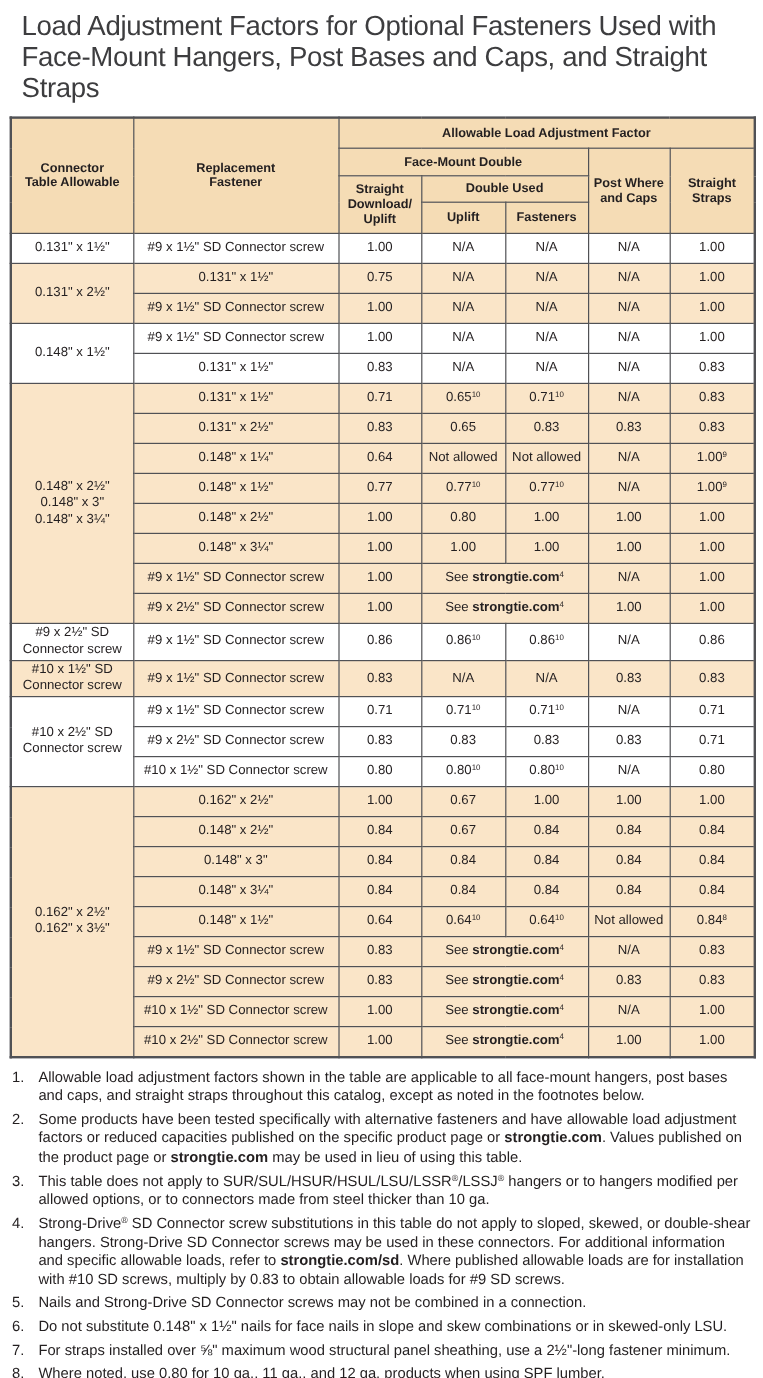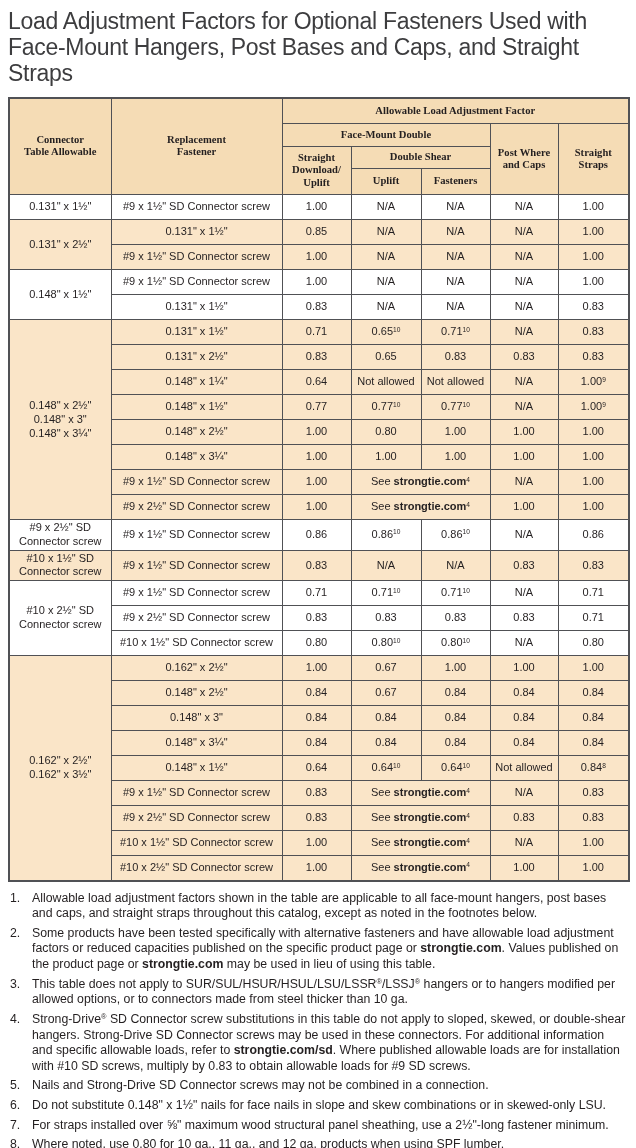--- a/index.html
+++ b/index.html
@@ -10,21 +10,21 @@
     color: #231f20;
   }
   .page { padding: 6px 8px 20px 8px; }
 
   .title {
     font-size: 23px;
     font-weight: 400;
     line-height: 1.14;
     color: #3d3d3f;
     letter-spacing: -0.3px;
-    margin: 2px 2px 10px 0;
+    margin: 2px 2px 10px 10px;
     white-space: pre-line;
   }
 
   table.factors {
     border-collapse: collapse;
     table-layout: fixed;
     width: 620px;
     border: 2px solid #505155;
   }
   table.factors th, table.factors td {
@@ -32,21 +32,20 @@
   }
   table.factors thead th {
     background: #f5dcb5;
     font-size: 10.6px;
     font-weight: bold;
     text-align: center;
     vertical-align: middle;
     line-height: 1.18;
     padding: 2px 1px;
     white-space: pre-line;
-    font-family: Liberation Serif, serif;
   }
   th.h-row1 { height: 26px; font-size: 11px; }
   tr.h-row2 th { height: 23px; }
   tr.h-row3 th { height: 22px; }
   tr.h-row4 th { height: 26px; }
 
   table.factors td {
     font-size: 11px;
     text-align: center;
     vertical-align: middle;
@@ -102,41 +101,41 @@
         <th colspan="3">Face-Mount Double</th>
         <th rowspan="3">Post Where
 and Caps</th>
         <th rowspan="3">Straight
 Straps</th>
       </tr>
       <tr class="h-row3">
         <th rowspan="2">Straight
 Download/
 Uplift</th>
-        <th colspan="2">Double Shear</th>
+        <th colspan="2">Double Used</th>
       </tr>
       <tr class="h-row4">
         <th>Uplift</th>
         <th>Fasteners</th>
       </tr>
     </thead>
     <tbody>
         <tr>
           <td rowspan="1" class="fastener">0.131" x 1½"</td>
           <td class="replacement">#9 x 1½" SD Connector screw</td>
           <td>1.00</td>
           <td>N/A</td>
           <td>N/A</td>
           <td>N/A</td>
           <td>1.00</td>
         </tr>
         <tr class="shaded">
           <td rowspan="2" class="fastener">0.131" x 2½"</td>
           <td class="replacement">0.131" x 1½"</td>
-          <td>0.85</td>
+          <td>0.75</td>
           <td>N/A</td>
           <td>N/A</td>
           <td>N/A</td>
           <td>1.00</td>
         </tr>
         <tr class="shaded">
           <td class="replacement">#9 x 1½" SD Connector screw</td>
           <td>1.00</td>
           <td>N/A</td>
           <td>N/A</td>

